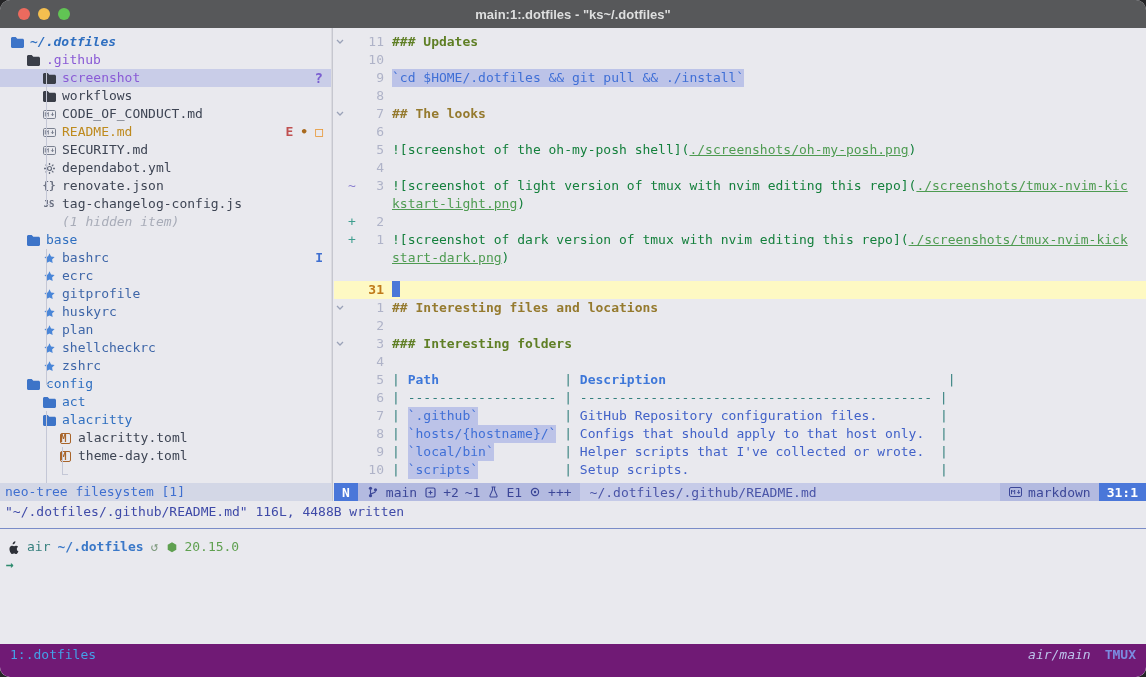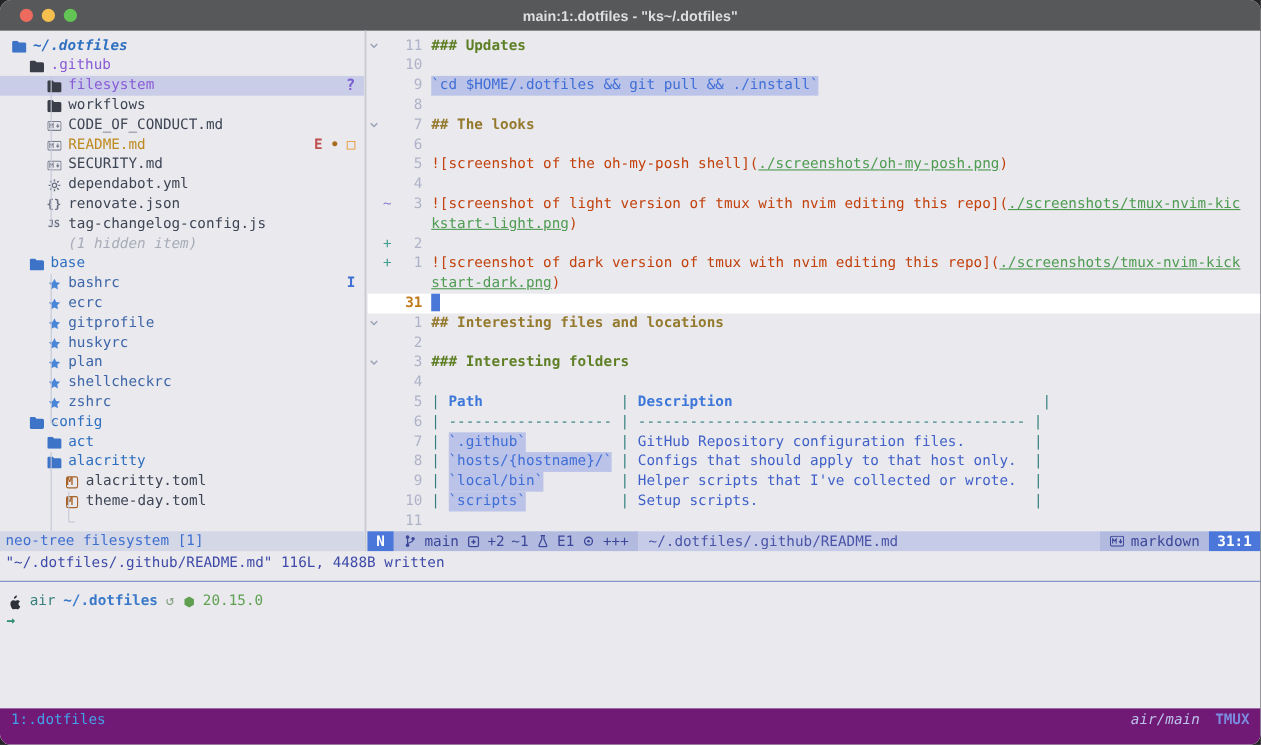--- a/index.html
+++ b/index.html
@@ -39,31 +39,31 @@
   .b-purple{color:#7A5FD0;font-size:14px;} .b-red{color:#C05050;} .b-brown{color:#A96A1E;}
   .b-orange{color:#E8922A;font-weight:normal;} .b-blue{color:#3F6FD0;}
   .guide{position:absolute;width:1px;background:#C4C7D6;}
   .guide-h{position:absolute;height:1px;background:#C4C7D6;}
   #sidebar-status{position:absolute;left:0;top:455px;width:331px;height:18px;line-height:18px;
     background:#D3D7E6;color:#3F6FD0;padding-left:5px;}
   #vsep{position:absolute;left:331px;top:0;width:2px;height:473px;background:#DADAE0;border-right:1px solid #C6C7CF;}
   
   #editor{position:absolute;left:334px;top:0;width:812px;height:455px;overflow:hidden;}
   .eline{position:relative;height:18px;line-height:18px;display:flex;white-space:pre;}
-  .eline.cursorline{background:#ffffff;}
+  .eline.cursorline{background:#fef9c3;margin-top:14px;}
   .gut-fold{width:12px;flex:none;color:#9AA2B8;display:inline-flex;align-items:center;justify-content:center;}
   .gut-sign{width:12px;flex:none;text-align:center;}
   .sign-add{color:#3E9E8E;} .sign-chg{color:#8A7FD0;}
   .gut-num{width:26px;flex:none;text-align:right;color:#AFB3C8;}
   .gut-num.cur{color:#C07A1A;font-weight:bold;}
   .gut-pad{width:8px;flex:none;}
   .cursor-block{display:inline-block;width:8px;height:16px;background:#4A78D8;vertical-align:-3px;}
   .sg-h2{color:#957A2E;font-weight:bold;}
   .sg-h3{color:#5F7F25;font-weight:bold;}
-  .sg-txt{color:#c2410c;}
+  .sg-txt{color:#15803d;}
   .sg-lnk{color:#4E9B51;text-decoration:underline;}
   .sg-cod{color:#3F6FD6;background:#BCC3E8;}
   .sg-tbl{color:#4161C8;}
   .sg-hdr{color:#3D77D9;font-weight:bold;}
   .sg-pip{color:#35807E;}
   .sg-pln{color:#35807E;}
   
   #statusline{position:absolute;left:334px;top:455px;width:812px;height:18px;display:flex;align-items:stretch;}
   .seg{display:flex;align-items:center;}
   .seg-mode{background:#4A77D9;color:#FFFFFF;font-weight:bold;padding:0 8px;}
@@ -109,21 +109,21 @@
     <div id="sidebar">
         <div style="height:5px"></div>
         <div class="srow " style="padding-left:10px"><span class="ic i-folder"><svg width="13" height="11" viewBox="0 0 13 11">
               <path d="M0 1.5C0 .7.7 0 1.5 0h3.2l1.6 1.7h5.2c.8 0 1.5.7 1.5 1.5v6.3c0 .8-.7 1.5-1.5 1.5h-10C.7 11 0 10.3 0 9.5z" fill="currentColor"></path>
             </svg></span><span class="lbl c-root">~/.dotfiles</span></div>
         <div class="srow " style="padding-left:26px"><span class="ic i-folder-dark"><svg width="13" height="11" viewBox="0 0 13 11">
               <path d="M0 1.5C0 .7.7 0 1.5 0h3.2l1.6 1.7h5.2c.8 0 1.5.7 1.5 1.5v6.3c0 .8-.7 1.5-1.5 1.5h-10C.7 11 0 10.3 0 9.5z" fill="currentColor"></path>
             </svg></span><span class="lbl c-purple">.github</span></div>
         <div class="srow selected" style="padding-left:42px"><span class="ic i-folder-dark"><svg width="13" height="11" viewBox="0 0 13 11">
               <path d="M0 1.5C0 .7.7 0 1.5 0h3.2l1.6 1.7h5.2c.8 0 1.5.7 1.5 1.5v6.3c0 .8-.7 1.5-1.5 1.5h-10C.7 11 0 10.3 0 9.5z" fill="currentColor"></path>
-            </svg></span><span class="lbl c-purple">filesystem</span><span class="badges"><span class="b-purple">?</span></span></div>
+            </svg></span><span class="lbl c-purple">screenshot</span><span class="badges"><span class="b-purple">?</span></span></div>
         <div class="srow " style="padding-left:42px"><span class="ic i-folder-dark"><svg width="13" height="11" viewBox="0 0 13 11">
               <path d="M0 1.5C0 .7.7 0 1.5 0h3.2l1.6 1.7h5.2c.8 0 1.5.7 1.5 1.5v6.3c0 .8-.7 1.5-1.5 1.5h-10C.7 11 0 10.3 0 9.5z" fill="currentColor"></path>
             </svg></span><span class="lbl c-plain">workflows</span></div>
         <div class="srow " style="padding-left:42px"><span class="ic i-md"><svg width="13" height="9" viewBox="0 0 13 9">
               <rect x="0.5" y="0.5" width="12" height="8" rx="1.2" fill="none" stroke="currentColor" stroke-width="1"></rect>
               <path d="M2.3 6.5V2.5l1.5 1.6 1.5-1.6v4" fill="none" stroke="currentColor" stroke-width="1"></path>
               <path d="M9.5 2.5v3M8.2 4.3l1.3 1.4 1.3-1.4" fill="none" stroke="currentColor" stroke-width="1"></path>
             </svg></span><span class="lbl c-plain">CODE_OF_CONDUCT.md</span></div>
         <div class="srow " style="padding-left:42px"><span class="ic i-md"><svg width="13" height="9" viewBox="0 0 13 9">
               <rect x="0.5" y="0.5" width="12" height="8" rx="1.2" fill="none" stroke="currentColor" stroke-width="1"></rect>

